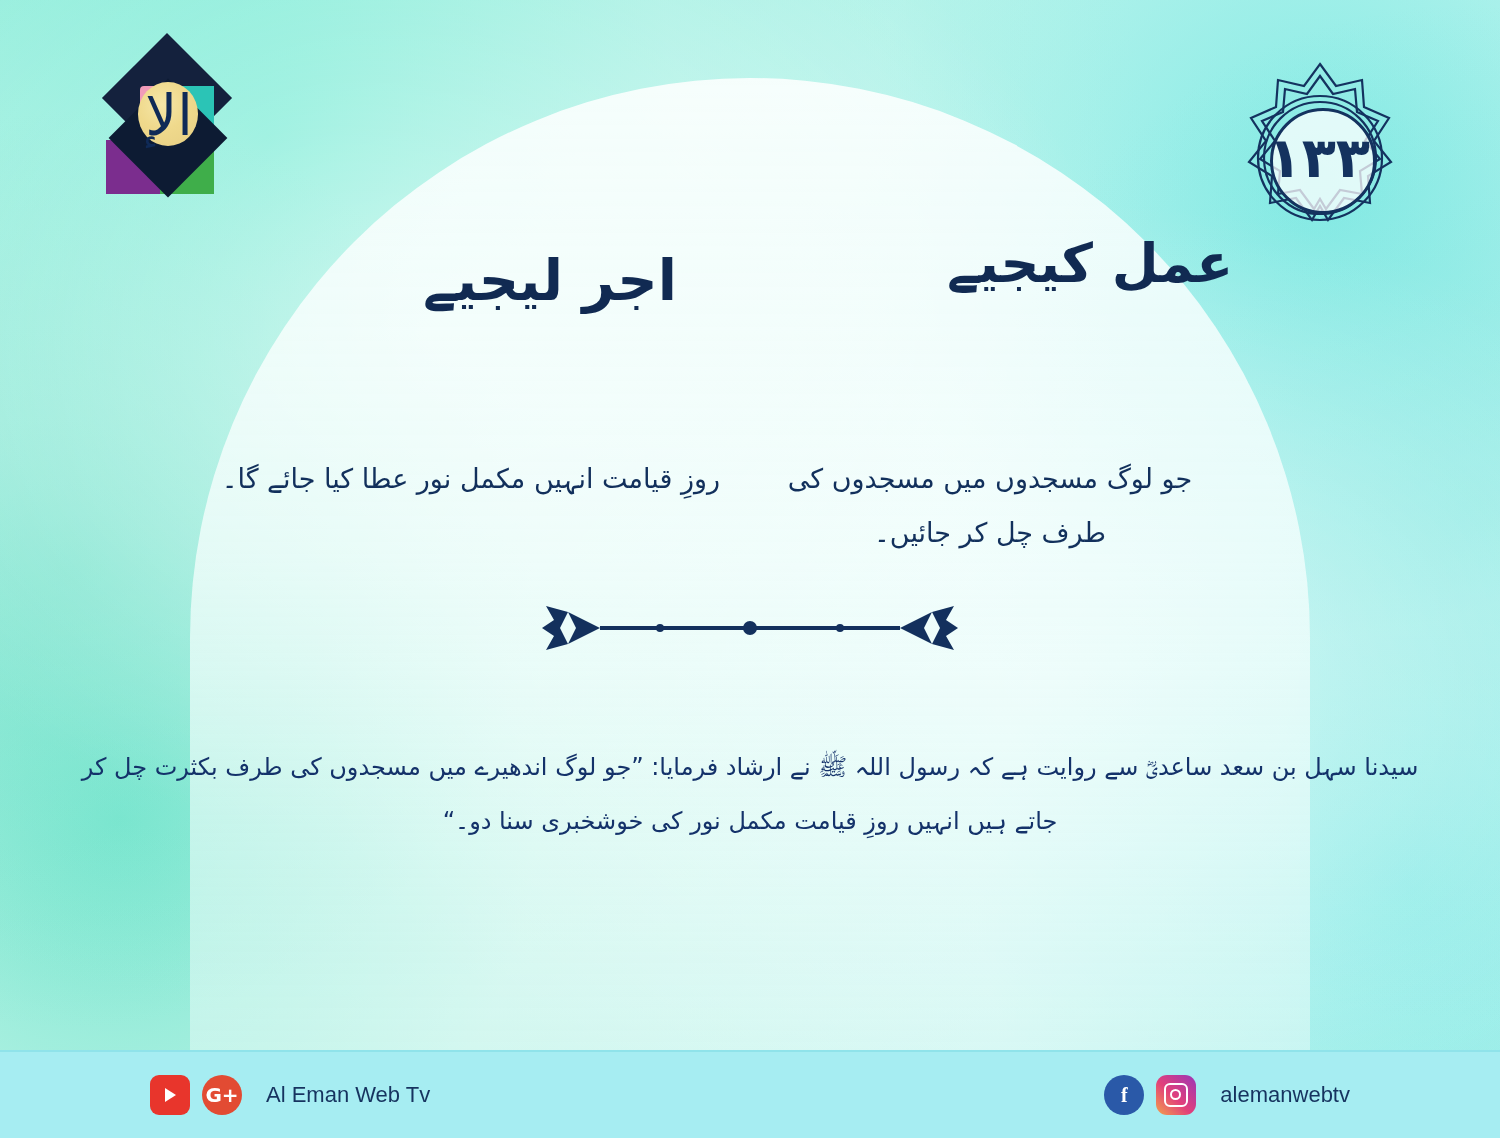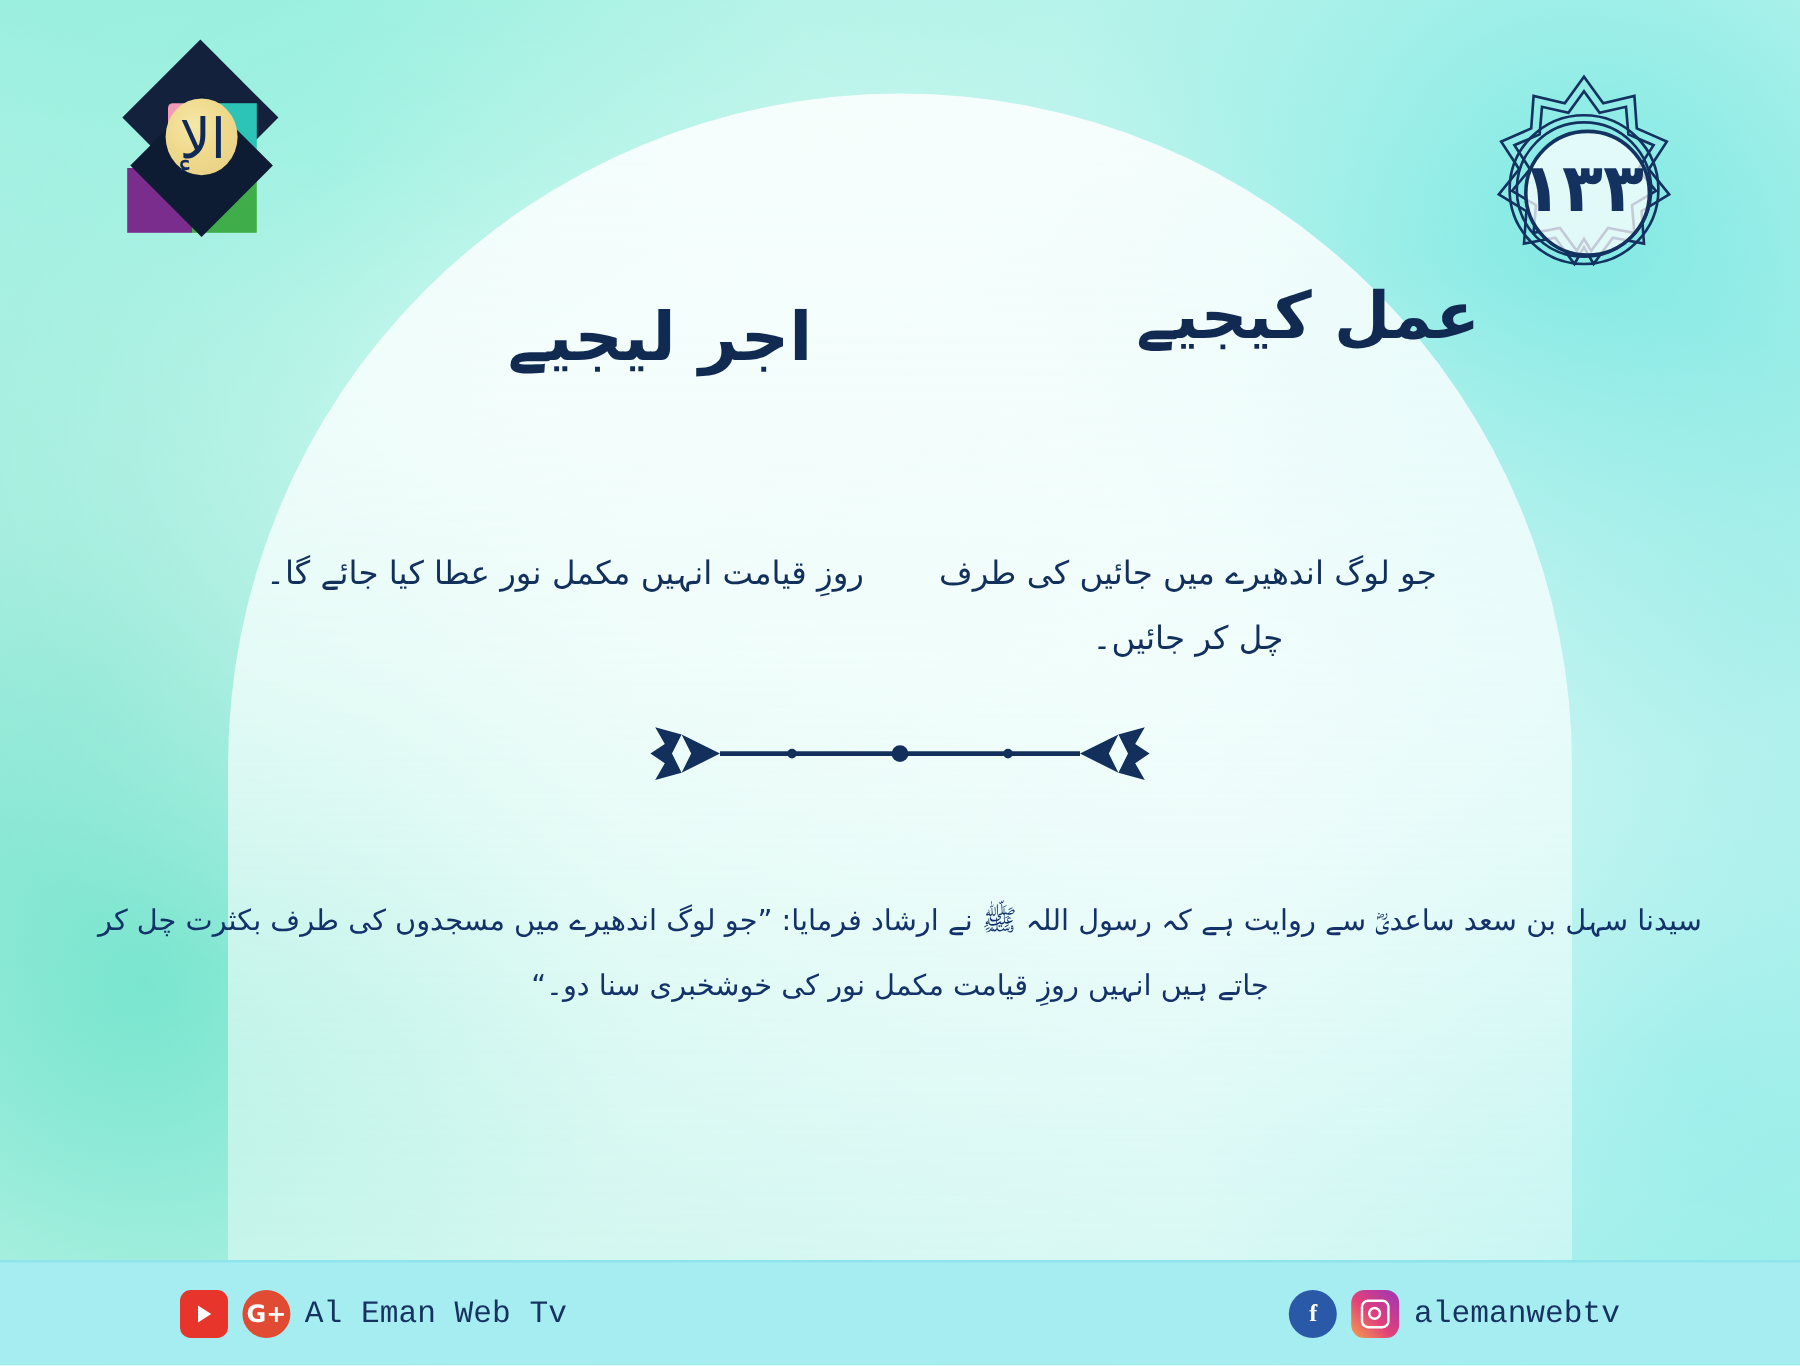--- a/index.html
+++ b/index.html
@@ -121,21 +121,21 @@
     border-radius: 50%;
     background: radial-gradient(circle at 40% 35%, #f6e7a8 0%, #efd98c 45%, #e7cf84 100%);
   }
   .logo .calligraphy {
     position: absolute;
     left: 34px;
     top: 42px;
     width: 62px;
     height: 80px;
     color: #0f2a57;
-    font-size: 46px;
+    font-size: 56px;
     line-height: 80px;
     text-align: center;
     font-family: "DejaVu Sans", sans-serif;
   }
 
   
   .medallion {
     position: absolute;
     right: 104px;
     top: 56px;
@@ -269,23 +269,23 @@
     box-sizing: border-box;
     padding: 0 150px;
   }
   .fgroup {
     display: flex;
     align-items: center;
     gap: 12px;
   }
   .fgroup .label {
     color: #16335f;
-    font-size: 26px;
-    font-family: Liberation Mono, monospace;
-    margin-left: 0;
+    font-size: 22px;
+    font-family: Liberation Sans, sans-serif;
+    margin-left: 12px;
   }
   .badge {
     width: 40px;
     height: 40px;
     border-radius: 9px;
     display: inline-flex;
     align-items: center;
     justify-content: center;
     color: #ffffff;
     font-size: 20px;
@@ -349,21 +349,21 @@
         <circle cx="76" cy="102" r="56"></circle>
       </g>
     </svg>
     <div class="circle"></div>
     <div class="num">۱۳۳</div>
   </div>
 
   <div class="heading-right">عمل کیجیے</div>
   <div class="heading-left">اجر لیجیے</div>
 
-  <div class="col-right">جو لوگ اندھیرے میں جائیں کی طرف چل کر جائیں۔</div>
+  <div class="col-right">جو لوگ مسجدوں میں مسجدوں کی طرف چل کر جائیں۔</div>
   <div class="col-left">روزِ قیامت انہیں مکمل نور عطا کیا جائے گا۔</div>
 
   <svg class="divider" viewBox="0 0 420 56" aria-hidden="true">
     <g fill="#13305d">
       <path d="M60 26 h300 v4 H60 z"></path>
       <circle cx="210" cy="28" r="7"></circle>
       <path d="M60 28 L28 12 L36 28 L28 44 Z"></path>
       <path d="M28 12 L6 6 L14 20 L2 28 L14 36 L6 50 L28 44 L20 28 Z"></path>
       <path d="M360 28 L392 12 L384 28 L392 44 Z"></path>
       <path d="M392 12 L414 6 L406 20 L418 28 L406 36 L414 50 L392 44 L400 28 Z"></path>

